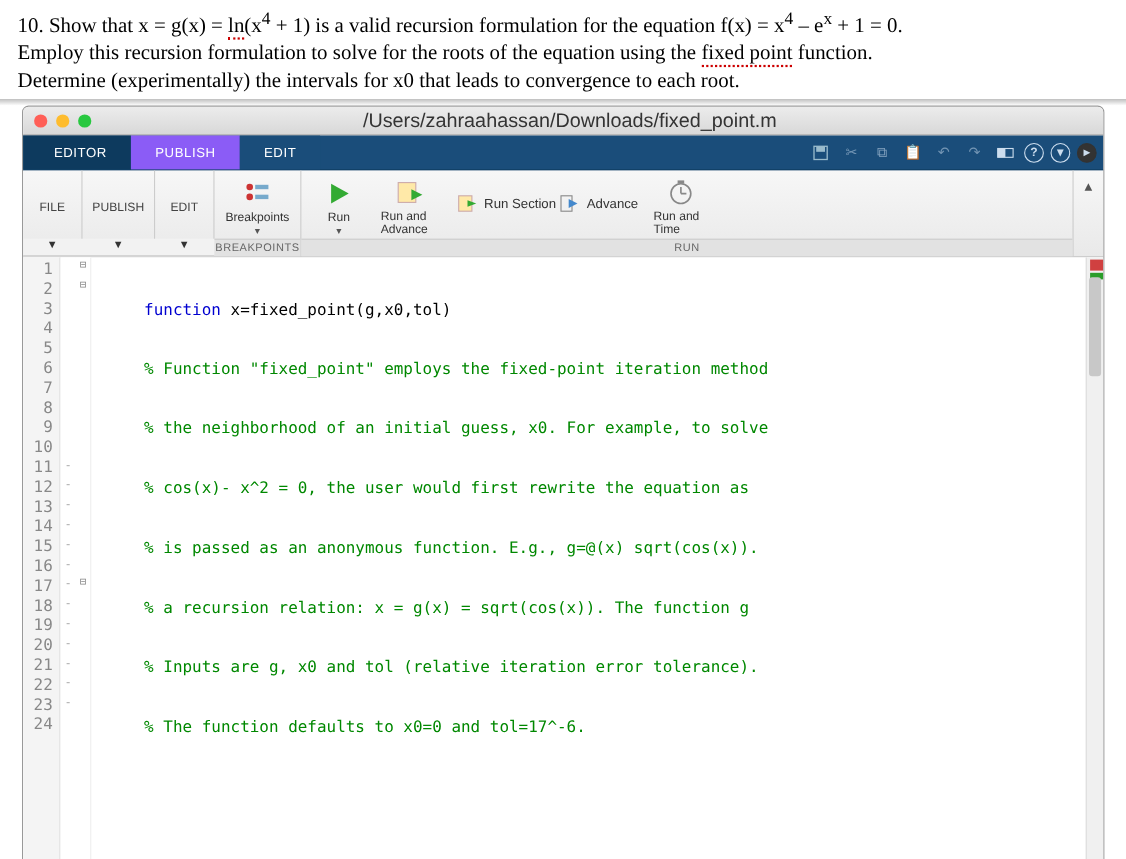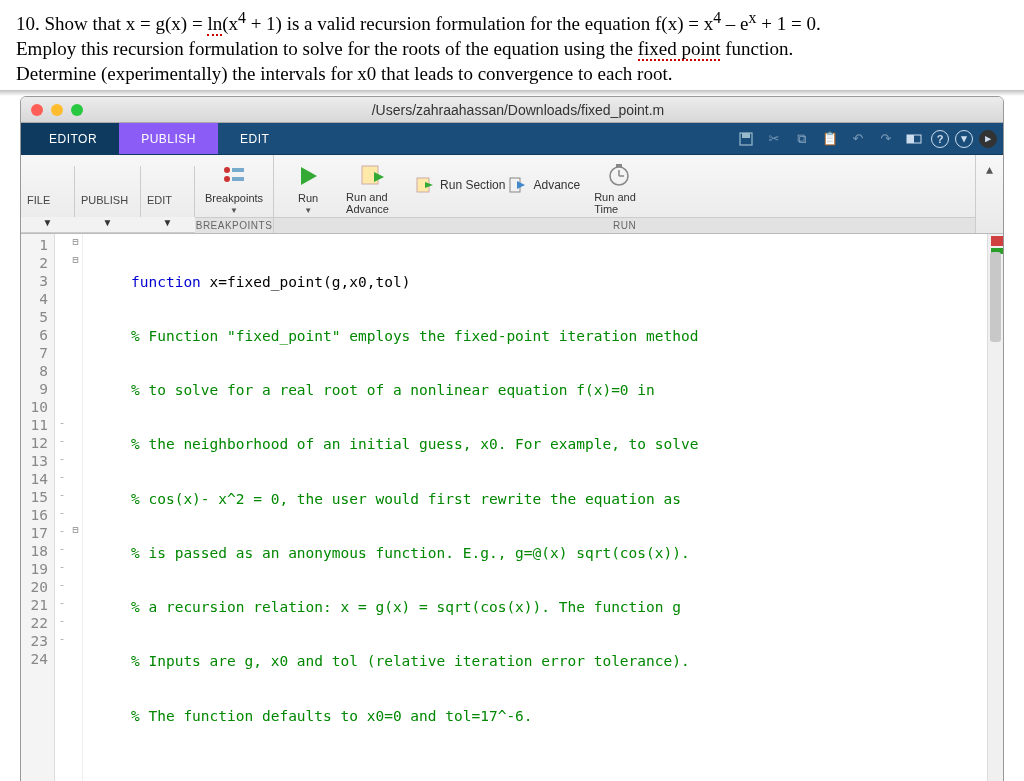--- a/index.html
+++ b/index.html
@@ -5,30 +5,30 @@
   * { box-sizing: border-box; margin: 0; padding: 0; }
   body { font-family: "Times New Roman", serif; font-size: 19px; background: #fff; width: 1024px; }
   .problem { padding: 8px 16px 4px 16px; line-height: 1.3; }
   .underline-red { border-bottom: 2px dotted #c00; }
   .shadow-top { height: 6px; background: linear-gradient(to bottom, rgba(0,0,0,0.25), transparent); }
   .window { margin: 0 20px; font-family: -apple-system, Helvetica, Arial, sans-serif; font-size: 13px; border: 1px solid #999; border-radius: 6px 6px 0 0; overflow: hidden; }
   .titlebar { display: flex; align-items: center; height: 26px; background: linear-gradient(#ececec,#d8d8d8); border-bottom: 1px solid #aaa; position: relative; }
   .traffic { display: flex; gap: 8px; padding-left: 10px; }
   .dot { width: 12px; height: 12px; border-radius: 50%; }
   .red { background:#ff5f57;} .yellow{background:#febc2e;} .green{background:#28c840;}
-  .title { position: absolute; left:12px; right:0; text-align:center; color:#333; font-size:14px; }
+  .title { position: absolute; left:12px; right:0; text-align:center; color:#333; font-size:18px; }
   .tabbar { display:flex; align-items:stretch; background:#1a4d7a; color:#fff; height:32px; font-size:12px; border-bottom:1px solid #0d3a5e;}
   .tab { padding: 9px 22px 0 22px; text-align:center; cursor:pointer; letter-spacing:0.5px;}
   .tab.active { background:#0d3a5e;padding-left:28px; }
   .tabbar-spacer { flex:1; }
   .tabbar-icons { display:flex; align-items:center; gap:6px; padding-right:6px; }
   .tbi { width:22px; height:22px; display:flex; align-items:center; justify-content:center; color:#cde; font-size:13px; border-radius:3px;}
   .tbi.circle { width:18px; height:18px; border:1.5px solid #cde; border-radius:50%; font-size:11px; font-weight:bold;}
   .toolstrip { display:flex; background:linear-gradient(#f7f7f7,#e9e9e9); border-bottom:1px solid #bbb; font-size:11px; color:#444; position:relative;}
-  .minitab { padding: 28px 6px 6px 6px; width:54px; border-right:1px solid #ccc; position:relative;margin-top:11px;}
+  .minitab { padding: 28px 6px 6px 6px; width:54px; text-align:center; border-right:1px solid #ccc; position:relative;}
   .toolgroup { display:flex; flex-direction:column; border-right:1px solid #ccc; }
   .toolgroup-body { display:flex; align-items:flex-end; padding: 6px 10px 2px 10px; gap:14px; flex:1;}
   .toolbtn { display:flex; flex-direction:column; align-items:center; gap:2px; font-size:11px; color:#333; min-width:48px;}
   .toolbtn .ico { width:28px; height:28px; display:flex; align-items:center; justify-content:center;}
   .toolgroup-label { text-align:center; font-size:10px; color:#666; background:#e2e2e2; border-top:1px solid #ccc; padding:2px 0; letter-spacing:0.5px;}
   .run-sec-row { display:flex; align-items:center; gap:6px; font-size:12px; color:#333; margin-bottom:6px;}
   .collapse-icon { margin-left:auto; padding:6px 10px; color:#555; font-size:14px; align-self:flex-start;}
   .dropdown-row { display:flex; background:#f2f2f2; height:16px; border-bottom:1px solid #ccc;}
   .dropdown-cell { width:54px; border-right:1px solid transparent; text-align:center; font-size:10px; color:#333;}
   .editor-area { display:flex; background:#fff; font-family: Menlo, Consolas, monospace; font-size:14.5px; line-height:1.25; position:relative;}
@@ -262,21 +262,20 @@
         <div></div>
         <div></div>
         <div></div>
         <div></div>
         <div></div>
         <div></div>
       </div>
     <div class="code">
       <div><span class="kw">function</span><span> x=fixed_point(g,x0,tol)</span></div>
       <div><span class="cm">% Function "fixed_point" employs the fixed-point iteration method</span></div>
-      <div><span class="cm">% to solve for a real root of a nonlinear equation f(x)=0 in</span></div>
       <div><span class="cm">% the neighborhood of an initial guess, x0. For example, to solve</span></div>
       <div><span class="cm">% cos(x)- x^2 = 0, the user would first rewrite the equation as</span></div>
       <div><span class="cm">% is passed as an anonymous function. E.g., g=@(x) sqrt(cos(x)).</span></div>
       <div><span class="cm">% a recursion relation: x = g(x) = sqrt(cos(x)). The function g</span></div>
       <div><span class="cm">% Inputs are g, x0 and tol (relative iteration error tolerance).</span></div>
       <div><span class="cm">% The function defaults to x0=0 and tol=17^-6.</span></div>
       <div>&nbsp;</div>
       
       
       

